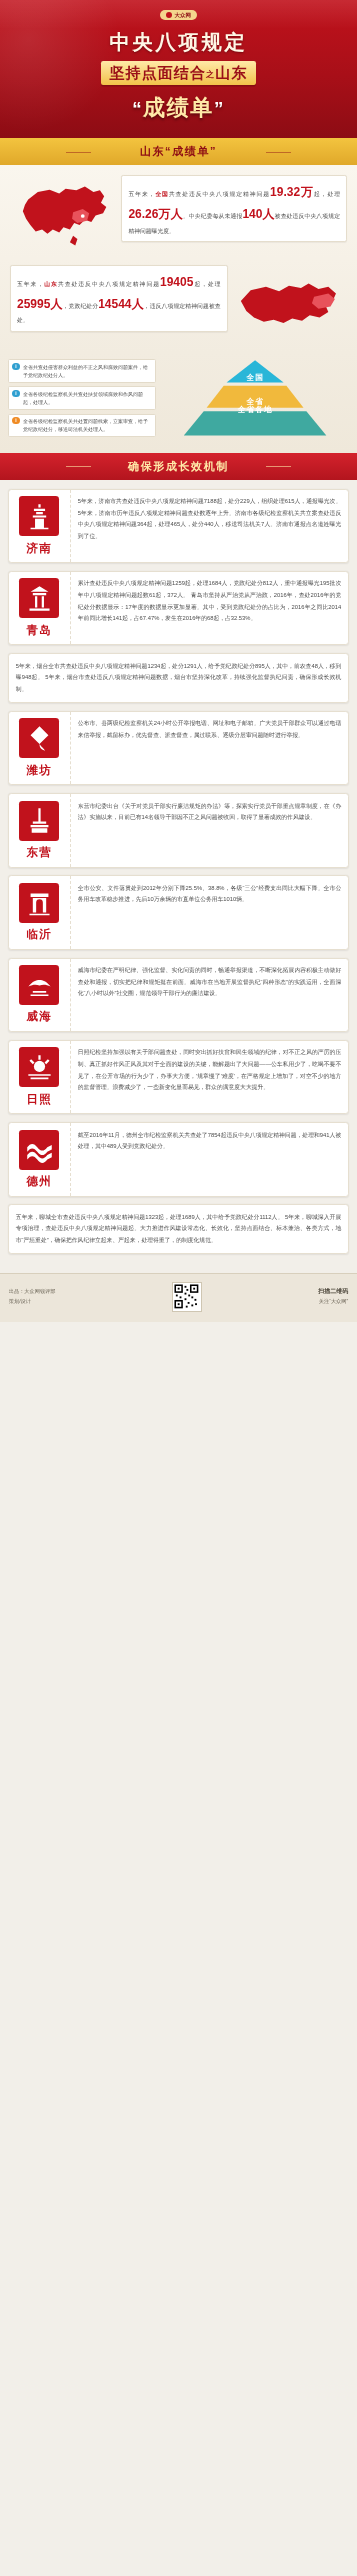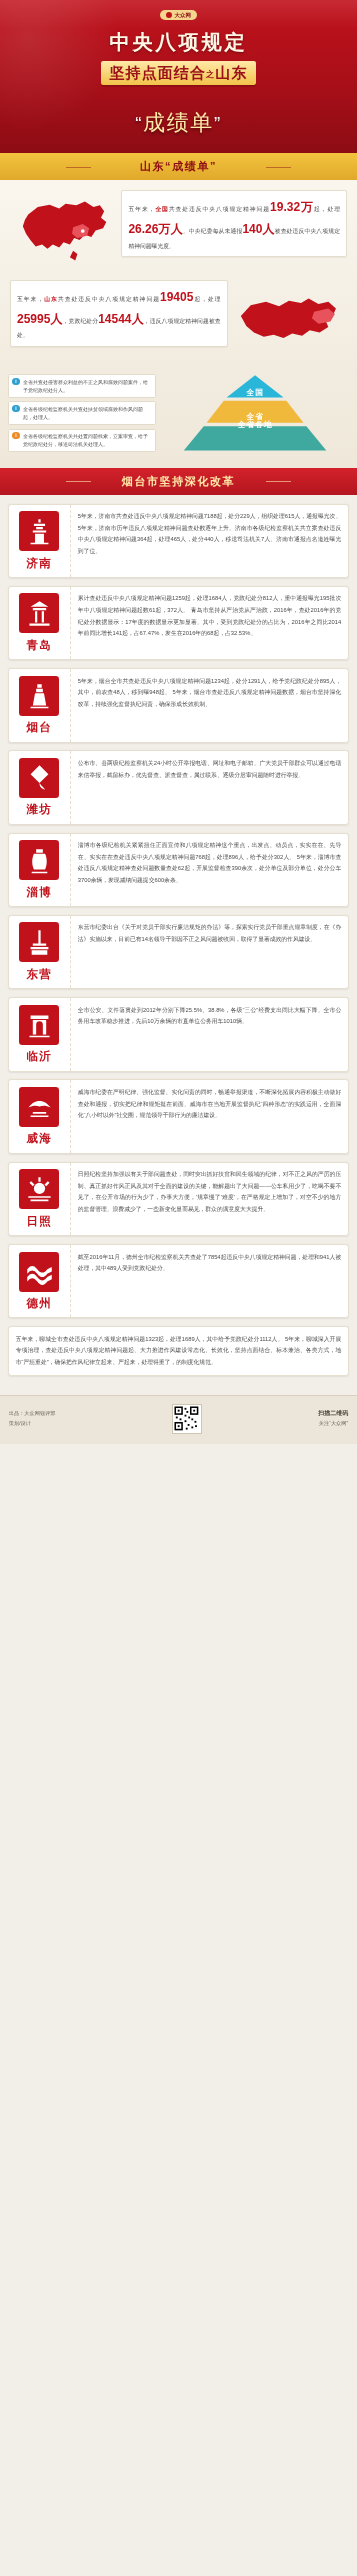--- a/index.html
+++ b/index.html
@@ -53,22 +53,22 @@
     background: linear-gradient(180deg,#ffe9a8,#f2c24a);
     color: #9a0f18;
     font-size: 15px; font-weight: bold; letter-spacing: 1.1px;
     padding: 2.2px 8.8px;
     border-radius: 2.2px;
     box-shadow: 0 1.6px 0 rgba(0,0,0,0.18);
   }
   .h-sub small { font-size: 8.2px; vertical-align: middle; }
   .h-score {
     position: relative; z-index: 3;
-    margin-top: 23px;
-    font-size: 22px; font-weight: normal; letter-spacing: 1.6px;
+    margin-top: 8px;
+    font-size: 22px; font-weight: bold; letter-spacing: 1.6px;
     color: #ffe9a8;
     text-shadow: 0 1.6px 2.7px rgba(0,0,0,0.4);
   }
   .h-score .q { color: #fff; font-size: 18.7px; }
 
   
   .lead-wrap {
     position: relative;
     background: linear-gradient(180deg,#8d0c14 0%, #7d0b12 100%);
     padding: 8.8px 14.3px 16.5px 43px;
@@ -297,21 +297,21 @@
         <polygon points="165,6 215,46 115,46" fill="#29b6d8"></polygon>
         <polygon points="110,52 220,52 250,92 80,92" fill="#f1b93c"></polygon>
         <polygon points="75,98 255,98 290,142 40,142" fill="#3fa9a0"></polygon>
       </svg>
       <div class="pyr-label pyr-l1">全国</div>
       <div class="pyr-label pyr-l2">全省</div>
       <div class="pyr-label pyr-l3">全省各地</div>
     </div>
   </div>
 
-  <div class="banner">烟台市坚持深化改革</div>
+  <div class="banner">确保形成长效机制</div>
 
   <div class="cities">
 
     <div class="city">
       <div class="city-left">
         <div class="city-icon">
           <svg viewBox="0 0 52 52">
               <path fill="#fff" d="M24 4h4v6h-4zM16 12h20v4H16zM20 18h12v4H20zM14 24h24v4H14zM18 30h16v16H18zM10 46h32v3H10z"></path>
             </svg>
         </div>
@@ -327,56 +327,36 @@
               <path fill="#fff" d="M26 4l16 10H10zM14 16h24v4H14zM18 22h4v20h-4zM30 22h4v20h-4zM8 44h36v4H8z"></path>
             </svg>
         </div>
         <div class="city-name">青岛</div>
       </div>
       <div class="city-body">累计查处违反中央八项规定精神问题1259起，处理1684人，党政纪处分812人，重中通报曝光195批次年中八项规定精神问题起数61起，372人。
 青岛市坚持从严治党从严治政，2016年，查处2016年的党纪处分数据显示：17年度的数据显示更加显著。其中，受到党政纪处分的占比为，2016年之同比2014年前同比增长141起，占67.47%，发生在2016年的68起，占32.53%。</div>
     </div>
 
     <div class="city">
-      <div class="city-left">
-        <div class="city-icon">
-          <svg viewBox="0 0 52 52">
-              <path fill="#fff" d="M22 6h8v6h-8zM20 14h12v6H20zM18 22h16l4 22H14zM10 46h32v3H10z"></path>
-            </svg>
-        </div>
-        <div class="city-name">烟台</div>
-      </div>
       <div class="city-body">5年来，烟台全市共查处违反中央八项规定精神问题1234起，处分1291人，给予党纪政纪处分895人，其中，前农查48人，移到曝948起。
 5年来，烟台市查处违反八项规定精神问题数据，烟台市坚持深化改革，持续强化监督执纪问责，确保形成长效机制。</div>
     </div>
 
     <div class="city">
       <div class="city-left">
         <div class="city-icon">
           <svg viewBox="0 0 52 52">
               <path fill="#fff" d="M26 4l16 16-16 16L10 20zM26 36c4 6 8 8 10 12-6-2-10-4-10-12z"></path>
             </svg>
         </div>
         <div class="city-name">潍坊</div>
       </div>
       <div class="city-body">公布市、县两级纪检监察机关24小时公开举报电话、网址和电子邮箱。广大党员干部群众可以通过电话来信举报，截留标办，优先督查、派查督查，属过联系、逐级分层审问题随时进行举报。</div>
     </div>
 
-    <div class="city">
-      <div class="city-left">
-        <div class="city-icon">
-          <svg viewBox="0 0 52 52">
-              <path fill="#fff" d="M20 6h12v6H20zM16 14h20c4 8 4 20 0 28H16c-4-8-4-20 0-28zM12 46h28v3H12z"></path>
-            </svg>
-        </div>
-        <div class="city-name">淄博</div>
-      </div>
-      <div class="city-body">淄博市各级纪检机关紧紧扭住正面宣传和八项规定精神这个重点，出发点、动员点，实实在在、先导在、实实在在查处违反中央八项规定精神问题768起，处理896人，给予处分302人。
-5年来，淄博市查处违反八项规定精神查处问题数量查处62起，开展监督检查390余次，处分单位及部分单位，处分公车3700余辆，发现减纳问题提交600余条。</div>
-    </div>
 
     <div class="city">
       <div class="city-left">
         <div class="city-icon">
           <svg viewBox="0 0 52 52">
               <path fill="#fff" d="M24 4h4v24h-4zM14 28h24v4H14zM10 34h32v4H10zM12 40h28v8H12z"></path>
             </svg>
         </div>
         <div class="city-name">东营</div>
       </div>

